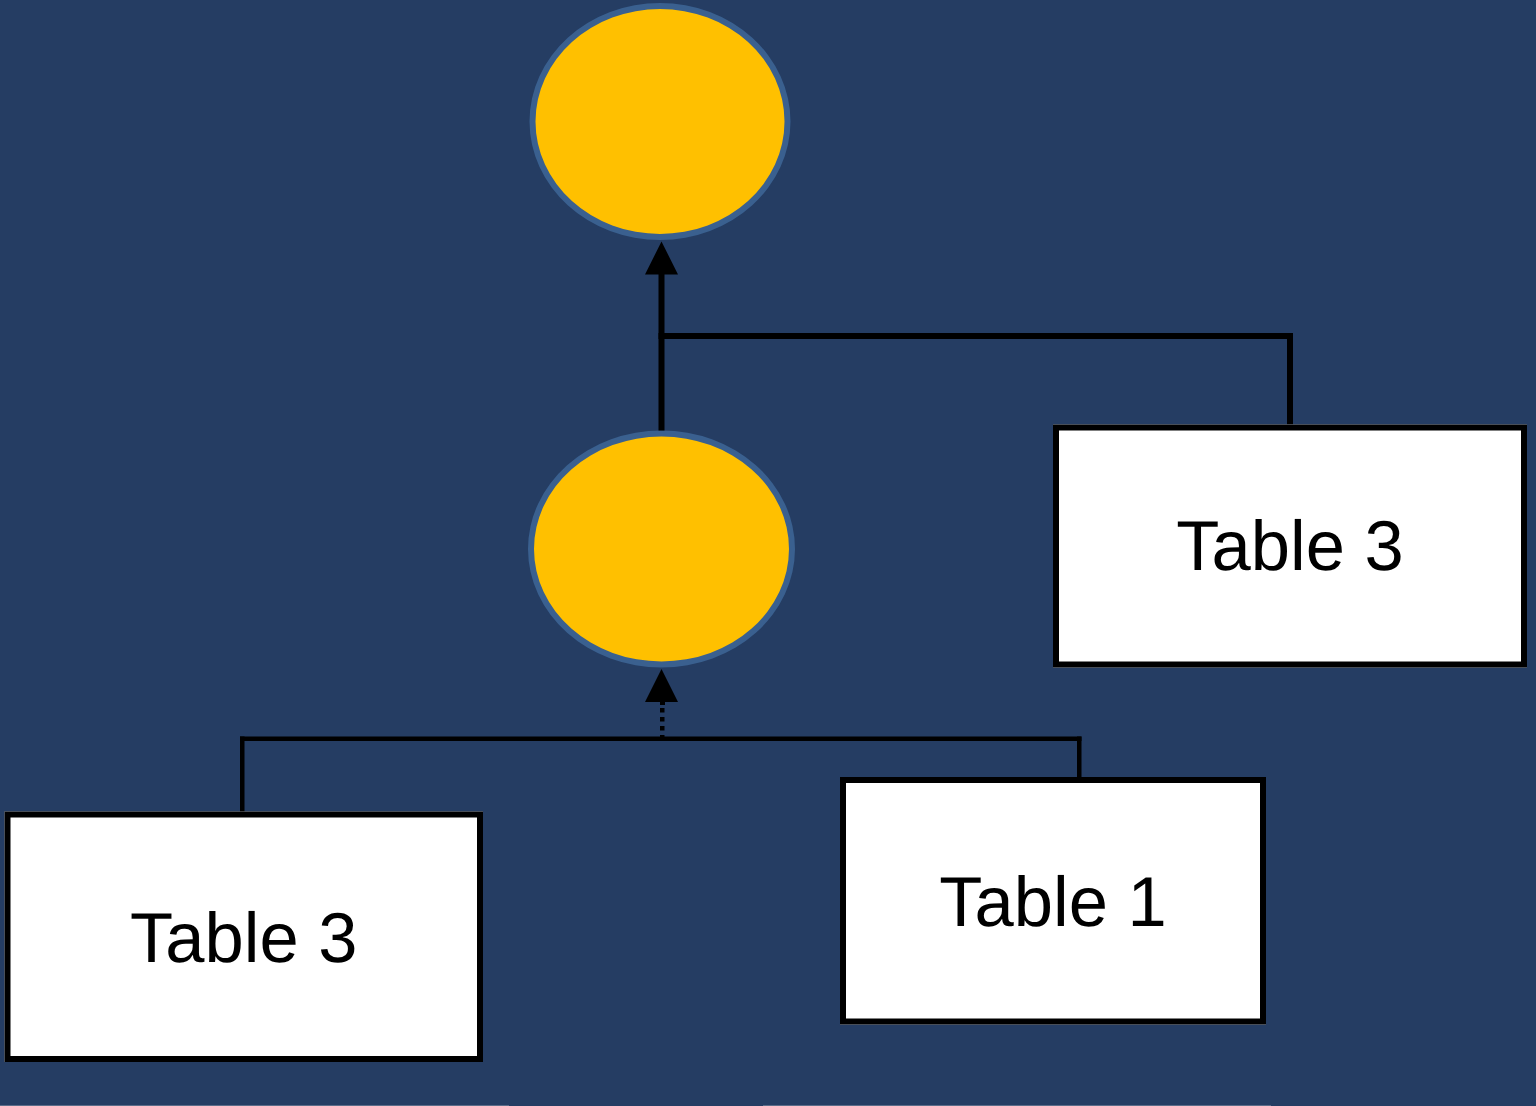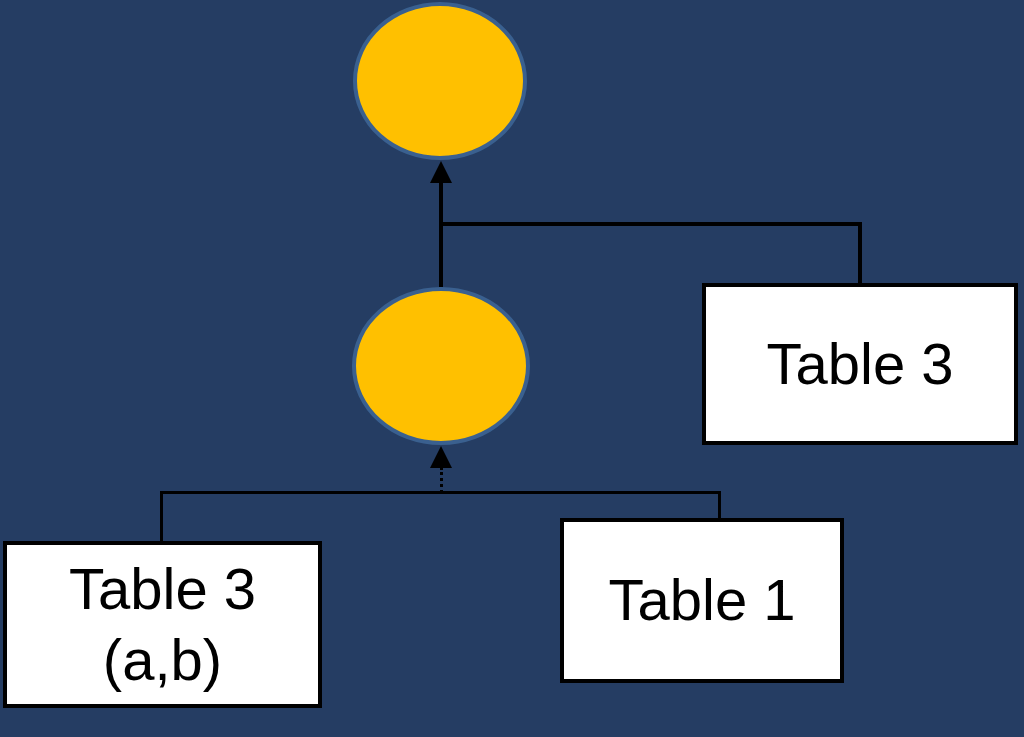--- a/index.html
+++ b/index.html
@@ -45,21 +45,21 @@
   .tbox{
     position:absolute;
     background:var(--box-fill);
     border:4px solid var(--box-border);
     box-sizing:border-box;
     display:flex;
     flex-direction:column;
     align-items:center;
     justify-content:center;
     color:var(--text);
-    font-size:58px;
+    font-size:47px;
     line-height:1.22;
     text-align:center;
     white-space:nowrap;
   }
 </style>
 </head>
 <body>
 
 <div class="canvas">
 
@@ -77,20 +77,19 @@
   </div>
 
   <div class="arrow-up" style="left:430px;top:446px;"></div>
   <div class="stub-dotted" style="left:440px;top:467px;height:26px;"></div>
   <div class="line" style="left:160px;top:491px;width:561px;height:3px;"></div>
   <div class="line" style="left:160px;top:491px;width:3px;height:52px;"></div>
   <div class="line" style="left:718px;top:491px;width:3px;height:53px;"></div>
 
   <div class="tbox" style="left:3px;top:541px;width:319px;height:167px;">
     <span>Table 3</span>
-    <span>(a,b)</span>
   </div>
 
   <div class="tbox" style="left:560px;top:518px;width:284px;height:165px;">
     <span>Table 1</span>
   </div>
 
 </div>
 
 </body></html>

